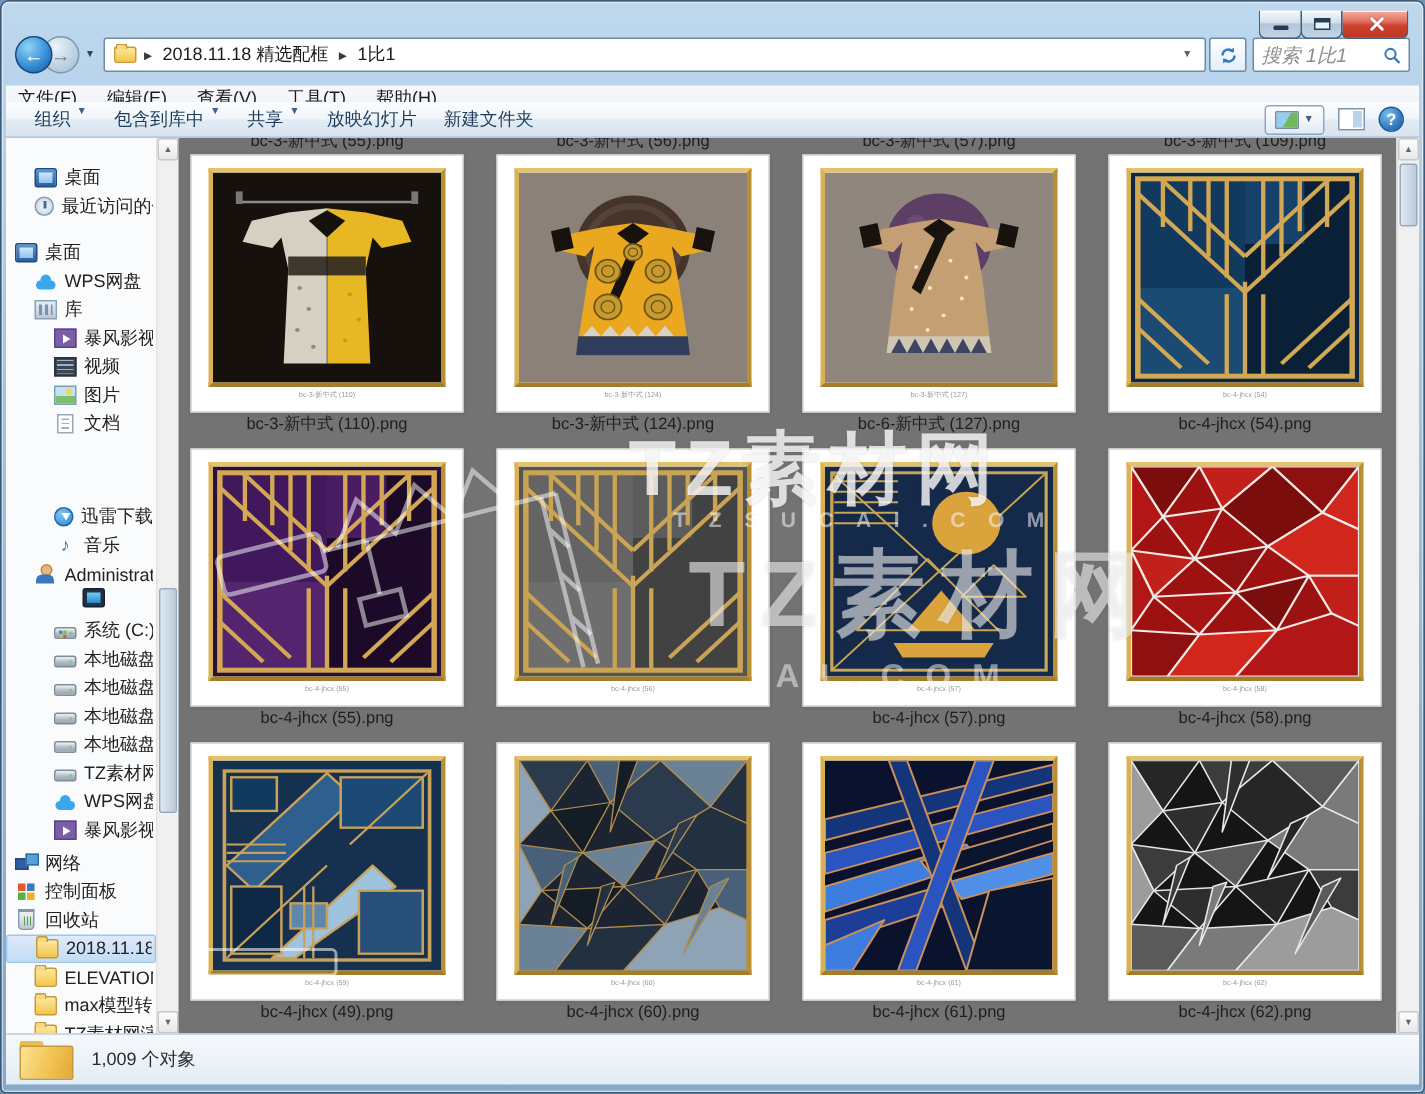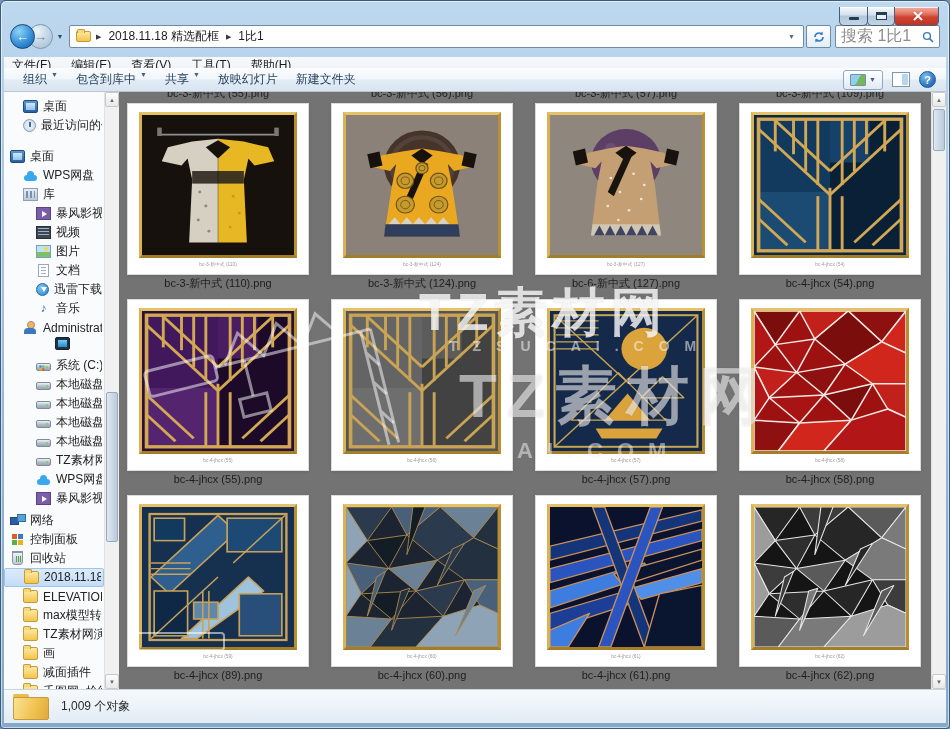--- a/index.html
+++ b/index.html
@@ -29,40 +29,40 @@
   .nav-fwd{background:radial-gradient(circle at 35% 28%,#eef5fa,#bfd3e2 55%,#a2bcd0);border:1px solid #7e99ae;color:#718799;margin-left:-7px}
   .nav-drop{width:14px;text-align:center;color:#2c4a68;font-size:7px}
   .addr-bar{flex:1;height:23px;background:#fff;border:1px solid #6e8ca6;border-radius:2px;display:flex;align-items:center;padding:0 3px;margin-left:2px;min-width:0}
   .addr-folder{width:15px;height:11px;background:linear-gradient(#fde9a0,#f3c44c);border:1px solid #c49a3a;border-radius:1px 2px 2px 2px;position:relative;flex:none;margin:0 3px}
   .addr-folder::before{content:"";position:absolute;top:-3px;left:0;width:6px;height:3px;background:#f6d87e;border:1px solid #c49a3a;border-bottom:none;border-radius:2px 2px 0 0}
   .crumb{font-size:12px;color:#1c1c1c;padding:0 5px;white-space:nowrap}
   .crumb-sep{font-size:7px;color:#3a3a3a;padding:0 2px}
   .addr-dd{margin-left:auto;font-size:7px;color:#55677a;padding:0 5px}
   .refresh-btn{width:25px;height:23px;border:1px solid #6e8ca6;border-radius:2px;background:linear-gradient(#ffffff,#e3eef7);margin-left:2px;display:flex;align-items:center;justify-content:center;flex:none}
   .search-box{width:105px;height:23px;background:#fff;border:1px solid #6e8ca6;border-radius:2px;margin-left:4px;display:flex;align-items:center;padding:0 5px;flex:none}
-  .search-text{flex:1;font-size:16px;color:#8e8e8e;white-space:nowrap;overflow:hidden}
+  .search-text{flex:1;font-size:13px;font-style:italic;color:#8e8e8e;white-space:nowrap;overflow:hidden}
 
   
   .menu-strip{position:absolute;top:56px;left:3px;right:3px;height:17px;background:linear-gradient(#f6f9fc,#eef3f8);display:flex;align-items:flex-end;padding-left:8px;gap:20px;z-index:5}
   .menu-item{font-size:12px;color:#1b1b1b}
   .toolbar{position:absolute;top:67px;left:3px;right:3px;height:24px;
     background:linear-gradient(#fbfdfe,#f0f6fb 48%,#e2ecf5 52%,#d8e4ef);
     border-bottom:1px solid #b6c6d5;display:flex;align-items:center;padding:0 10px;z-index:5}
   .tb-item{font-size:12px;color:#1e3c5a;display:flex;align-items:flex-start;gap:4px;padding:2px 9px;white-space:nowrap}
   .tb-dd{font-size:7px;color:#44627e}
   .tb-right{margin-left:auto;display:flex;align-items:center;gap:9px}
   .views-btn{width:40px;height:20px;border:1px solid #8fa8c0;border-radius:3px;background:linear-gradient(#fff,#dfeaf4);display:flex;align-items:center;justify-content:center;gap:3px}
   .views-pic{width:16px;height:12px;border:1px solid #7b8ea0;background:linear-gradient(120deg,#8fd0f0 50%,#74b85e 50%);border-radius:1px}
   .preview-btn{width:18px;height:15px;border:1px solid #7e96ac;background:#fff;position:relative}
   .preview-btn::after{content:"";position:absolute;right:1px;top:1px;bottom:1px;width:6px;background:#b9d5ee}
   .help-btn{width:17px;height:17px;border-radius:50%;background:radial-gradient(circle at 35% 30%,#79c0ec,#2d6fb8 70%);border:1px solid #1d5a9e;color:#fff;font-size:11px;font-weight:bold;display:flex;align-items:center;justify-content:center}
 
   
   .body-area{position:absolute;top:91px;left:3px;right:3px;bottom:39px;background:#fff;display:flex;overflow:hidden}
-  .sidebar{width:100px;background:#f9fbfd;padding-top:5px;overflow:hidden;flex:none}
+  .sidebar{width:100px;background:#f9fbfd;padding-top:17px;overflow:hidden;flex:none}
   .side-item{height:19px;display:flex;align-items:center;gap:5px;font-size:12px;color:#222;white-space:nowrap;overflow:hidden;padding-right:2px}
   .side-item.sel{background:linear-gradient(#ddeBfb,#c2dcf6);border:1px solid #9ec6ea;border-radius:2px}
   .side-label{overflow:hidden;white-space:nowrap}
   .scrollbar{width:15px;background:#f0f0f0;border-left:1px solid #e2e2e2;position:relative;flex:none}
   .sb-arrow{position:absolute;left:0;width:14px;height:15px;background:linear-gradient(#fdfdfd,#e8e8e8);border:1px solid #c8c8c8;border-radius:2px;
     font-size:6px;color:#5a6a7a;display:flex;align-items:center;justify-content:center}
   .sb-thumb{position:absolute;left:1px;width:12px;background:linear-gradient(90deg,#dfe8f2,#bccadb);border:1px solid #96aabf;border-radius:2px}
 
   
   .ic{width:15px;height:13px;position:relative;flex:none;display:inline-block}
@@ -254,21 +254,21 @@
           <span class="side-label">视频</span>
         </div>
         <div class="side-item" style="padding-left: 32px;">
           <span class="ic ic-pictures"></span>
           <span class="side-label">图片</span>
         </div>
         <div class="side-item" style="padding-left: 32px;">
           <span class="ic ic-documents"></span>
           <span class="side-label">文档</span>
         </div>
-        <div class="side-item" style="padding-left: 32px;">
+        <div class="side-item" style="padding-left: 32px; margin-top: 43px;">
           <span class="ic ic-download"></span>
           <span class="side-label">迅雷下载</span>
         </div>
         <div class="side-item" style="padding-left: 32px;">
           <span class="ic-glyph">♪</span>
           <span class="side-label">音乐</span>
         </div>
         <div class="side-item" style="padding-left: 19px;">
           <span class="ic ic-user"></span>
           <span class="side-label">Administrato</span>
@@ -642,21 +642,21 @@
                     <line x1="6" y1="48" x2="32" y2="48" stroke="#c9a25a" stroke-width="1"></line>
                     <line x1="40" y1="60" x2="40" y2="94" stroke="#c9a25a" stroke-width="1"></line>
                     <line x1="44" y1="60" x2="44" y2="94" stroke="#c9a25a" stroke-width="1"></line>
                     <line x1="6" y1="94" x2="50" y2="50" stroke="#c9a25a" stroke-width="1"></line>
                     <line x1="94" y1="6" x2="60" y2="40" stroke="#c9a25a" stroke-width="1"></line>
                     <rect x="5" y="5" width="90" height="90" fill="none" stroke="#c9a25a" stroke-width="1.6"></rect>
                   </svg>
                 </div>
                 <div class="caption">bc-4-jhcx (59)</div>
               </div>
-              <div class="fname">bc-4-jhcx (89).png</div>
+              <div class="fname">bc-4-jhcx (49).png</div>
             </div>
             <div>
               <div class="card">
                 <div class="frame">
                   <svg viewBox="0 0 100 100" preserveAspectRatio="none">
                     <rect x="0" y="0" width="100" height="100" fill="#1b2430"></rect>
                     <polygon points="0 0 30 0 14 24" fill="#2c3a4d" stroke="#b08d4f" stroke-width="0.6" stroke-linejoin="round"></polygon>
                     <polygon points="30 0 62 0 40 20" fill="#49607a" stroke="#b08d4f" stroke-width="0.6" stroke-linejoin="round"></polygon>
                     <polygon points="62 0 100 0 84 22" fill="#6b8196" stroke="#b08d4f" stroke-width="0.6" stroke-linejoin="round"></polygon>
                     <polygon points="100 0 100 30 84 22" fill="#22303f" stroke="#b08d4f" stroke-width="0.6" stroke-linejoin="round"></polygon>

